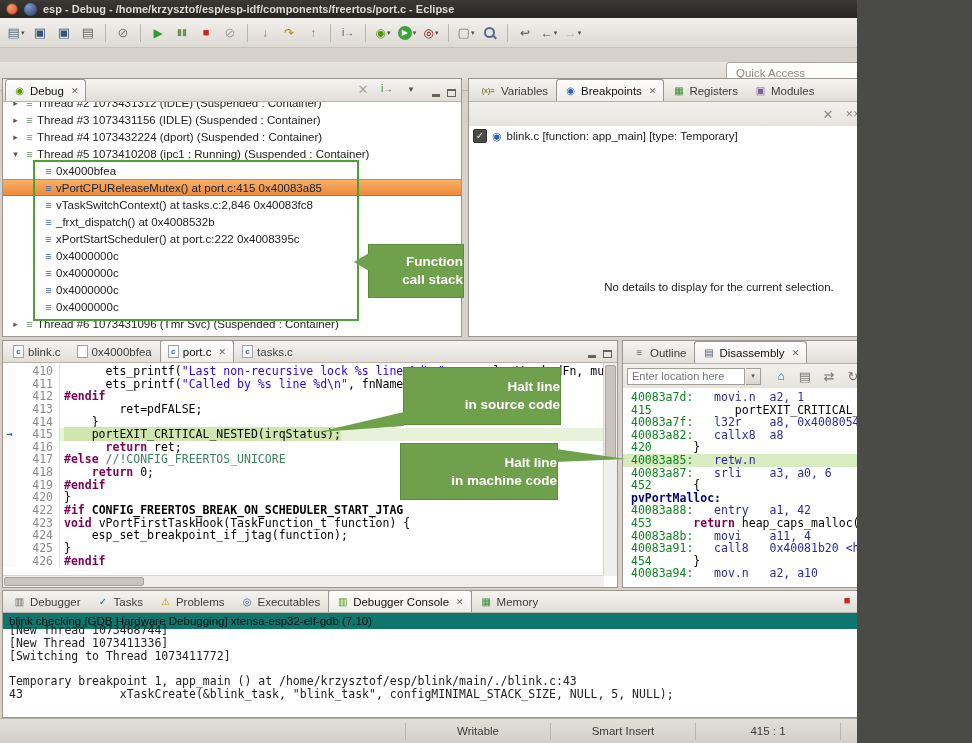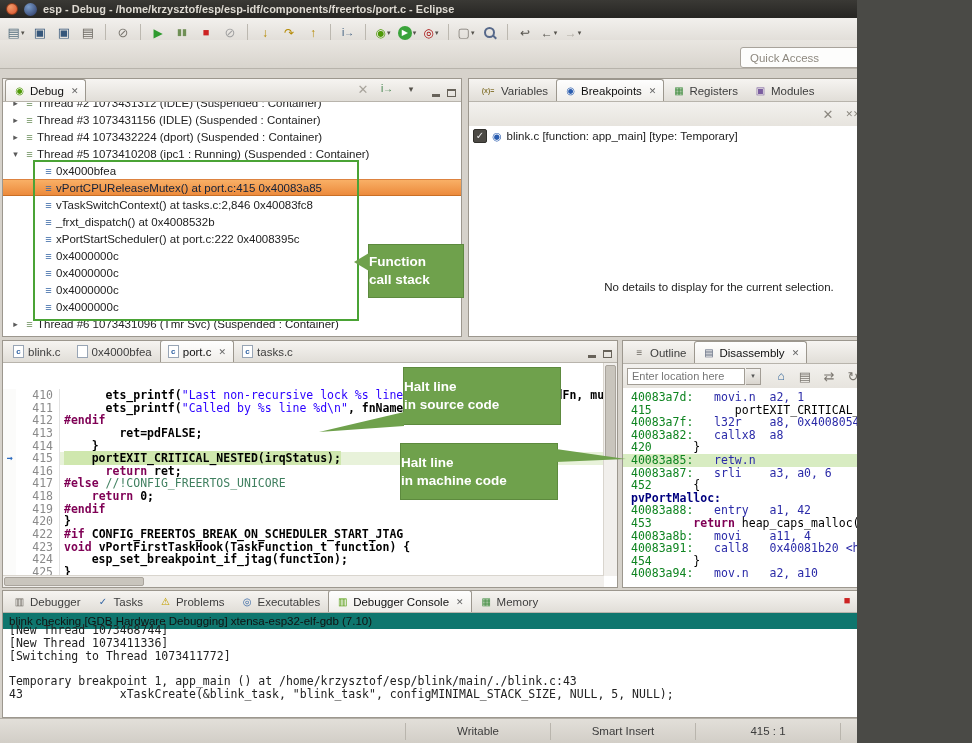--- a/index.html
+++ b/index.html
@@ -8,22 +8,22 @@
   
   #titlebar{position:absolute;left:0;top:0;width:972px;height:18px;background:linear-gradient(#3a3935,#262522);
             display:flex;align-items:center;gap:6px;padding:0 6px;box-sizing:border-box;}
   .win-close{width:12px;height:12px;border-radius:50%;background:radial-gradient(circle at 35% 30%,#f09a6a,#d9502a);
              border:1px solid #8a3a1a;box-sizing:border-box;}
   .app-icon{width:13px;height:13px;border-radius:50%;background:radial-gradient(circle at 35% 30%,#7a9cc9,#27335f);}
   #titlebar .title{color:#dedad2;font-size:11px;font-weight:bold;white-space:nowrap;overflow:hidden;}
   
   #tbrow1{position:absolute;left:0;top:18px;width:972px;height:30px;background:linear-gradient(#f2f0ed,#ddd9d3);
           border-bottom:1px solid #c4c0b8;display:flex;align-items:center;padding:0 4px;box-sizing:border-box;}
-  #tbrow2{position:absolute;left:0;top:40px;width:972px;height:29px;background:linear-gradient(#e9e6e1,#d8d4cd);
-          border-bottom:1px solid #b7b3ab;display:flex;align-items:flex-end;padding:0 4px;box-sizing:border-box;}
+  #tbrow2{position:absolute;left:0;top:62px;width:972px;height:29px;background:linear-gradient(#e9e6e1,#d8d4cd);
+          border-bottom:1px solid #b7b3ab;display:flex;align-items:flex-start;padding:0 18px;box-sizing:border-box;}
   .tbtn{height:22px;min-width:20px;padding:1px 2px;display:flex;align-items:center;justify-content:center;border-radius:3px;cursor:default;}
   .glyph{font-size:13px;line-height:1;}
   .dd{font-size:7px;color:#55524c;margin-left:1px;}
   .tsep{width:1px;height:18px;background:#bcb8b0;margin:0 5px;flex:none;}
   .roundbg{border-radius:50%;color:#fff;width:14px;height:14px;display:flex;align-items:center;justify-content:center;font-size:8px;}
   .g-search{position:relative;width:14px;height:14px;}
   .g-search::before{content:'';position:absolute;left:1px;top:1px;width:7px;height:7px;border:2px solid #56688a;border-radius:50%;}
   .g-search::after{content:'';position:absolute;left:9px;top:10px;width:5px;height:2px;background:#56688a;transform:rotate(45deg);}
   .qa{width:152px;height:21px;background:#fdfdfc;border:1px solid #a8a39b;border-radius:3px;color:#8d887f;
       display:flex;align-items:center;padding:0 9px;box-sizing:border-box;margin-left:auto;}
@@ -69,21 +69,21 @@
       text-align:center;border-radius:2px;flex:none;}
   #bp-msg{position:absolute;left:0;right:0;top:155px;text-align:center;color:#222;}
   
   .cline{display:flex;height:12.65px;line-height:12.65px;font-family:"DejaVu Sans Mono",monospace;font-size:11.5px;white-space:pre;}
   .cmark{width:13px;flex:none;background:#fbfbfa;text-align:center;font-size:10px;line-height:12px;}
   .cmark.ip{color:#2d6bbf;font-weight:bold;}
   .cnum{width:37px;flex:none;text-align:right;padding-right:6px;color:#8a8a8a;background:#fff;border-right:1px solid #e2e2e2;}
   .ccode{flex:1;padding-left:4px;}
   .cline.halt .ccode{background:#e8f2da;}
   .cline.halt .ccode span{background:#cfe7ae;}
-  .sy-p{color:#000;font-weight:bold;}
+  .sy-p{color:#000;}
   .sy-s{color:#2a00ff;}
   .sy-d{color:#7f0055;font-weight:bold;}
   .sy-k{color:#7f0055;font-weight:bold;}
   .sy-c{color:#3f7f5f;}
   .sy-b{color:#000;font-weight:bold;}
   
   .dline{font-family:"DejaVu Sans Mono",monospace;font-size:11.5px;height:12.6px;line-height:12.6px;white-space:pre;padding-left:8px;}
   .dline.halt{background:#d8ecc2;}
   .da{color:#0e8420;}
   .di{color:#2a2aa8;}
@@ -98,21 +98,21 @@
   
   #console-header{padding:2px 6px;color:#111;background:#0f766e;}
   .con-line{font-family:"DejaVu Sans Mono",monospace;font-size:11.5px;height:12.8px;line-height:12.8px;white-space:pre;padding-left:6px;}
   
   .vscroll{position:absolute;top:0;right:0;bottom:0;width:13px;background:#f1efec;border-left:1px solid #d9d5ce;}
   .vthumb{position:absolute;left:1px;right:1px;background:#c9c5bd;border:1px solid #a9a49c;border-radius:2px;}
   .hscroll{position:absolute;left:0;right:13px;bottom:0;height:11px;background:#f1efec;border-top:1px solid #d9d5ce;}
   .hthumb{position:absolute;top:1px;bottom:1px;background:#c9c5bd;border:1px solid #a9a49c;border-radius:2px;}
   
   .callout{position:absolute;background:#6fa14c;border:1px solid #5d8a3e;color:#fff;font-weight:bold;font-size:13.5px;
-           display:flex;flex-direction:column;align-items:flex-start;justify-content:center;z-index:60;text-align:center;
+           display:flex;flex-direction:column;align-items:flex-end;justify-content:center;z-index:60;text-align:center;
            line-height:18px;}
   .callout svg{position:absolute;overflow:visible;}
   
   #statusbar{position:absolute;left:0;top:718px;width:972px;height:25px;background:linear-gradient(#e2dfd9,#d2cec7);
              border-top:1px solid #b3afa7;display:flex;align-items:center;box-sizing:border-box;}
   .sbspacer{width:405px;flex:none;}
   .sbcell{height:17px;display:flex;align-items:center;justify-content:center;min-width:96px;
           border-left:1px solid #b9b5ad;color:#3c3c3c;padding:0 24px;}
 </style>
 </head>
@@ -401,21 +401,21 @@
       <div class="winbtns" style="margin-left:auto;">
         <span class="wbtn min">
             <i></i>
           </span>
         <span class="wbtn max">
             <i></i>
           </span>
       </div>
     </div>
     <div class="content" style="top:22px;">
-      <div id="code-area" style="position:absolute;left:0;top:2px;right:13px;margin-top:24px;">
+      <div id="code-area" style="position:absolute;left:0;top:2px;right:13px;">
           <div class="cline"><span class="cmark"></span><span class="cnum">410</span><span class="ccode"><span class="sy-p">      ets_printf(</span><span class="sy-s">"Last non-recursive lock %s line %d\n"</span><span class="sy-p">, mux-&gt;lastLockedFn, mux-&gt;lastLockedLine);</span></span></div>
           <div class="cline"><span class="cmark"></span><span class="cnum">411</span><span class="ccode"><span class="sy-p">      ets_printf(</span><span class="sy-s">"Called by %s line %d\n"</span><span class="sy-p">, fnName, line);</span></span></div>
           <div class="cline"><span class="cmark"></span><span class="cnum">412</span><span class="ccode"><span class="sy-d">#endif</span></span></div>
           <div class="cline"><span class="cmark"></span><span class="cnum">413</span><span class="ccode"><span class="sy-p">        ret=pdFALSE;</span></span></div>
           <div class="cline"><span class="cmark"></span><span class="cnum">414</span><span class="ccode"><span class="sy-p">    }</span></span></div>
           <div class="cline halt"><span class="cmark ip">→</span><span class="cnum">415</span><span class="ccode"><span class="sy-p">    portEXIT_CRITICAL_NESTED(irqStatus);</span></span></div>
           <div class="cline"><span class="cmark"></span><span class="cnum">416</span><span class="ccode"><span class="sy-p">      </span><span class="sy-k">return</span><span class="sy-p"> ret;</span></span></div>
           <div class="cline"><span class="cmark"></span><span class="cnum">417</span><span class="ccode"><span class="sy-d">#else</span><span class="sy-c"> //!CONFIG_FREERTOS_UNICORE</span></span></div>
           <div class="cline"><span class="cmark"></span><span class="cnum">418</span><span class="ccode"><span class="sy-p">    </span><span class="sy-k">return</span><span class="sy-p"> 0;</span></span></div>
           <div class="cline"><span class="cmark"></span><span class="cnum">419</span><span class="ccode"><span class="sy-d">#endif</span></span></div>

